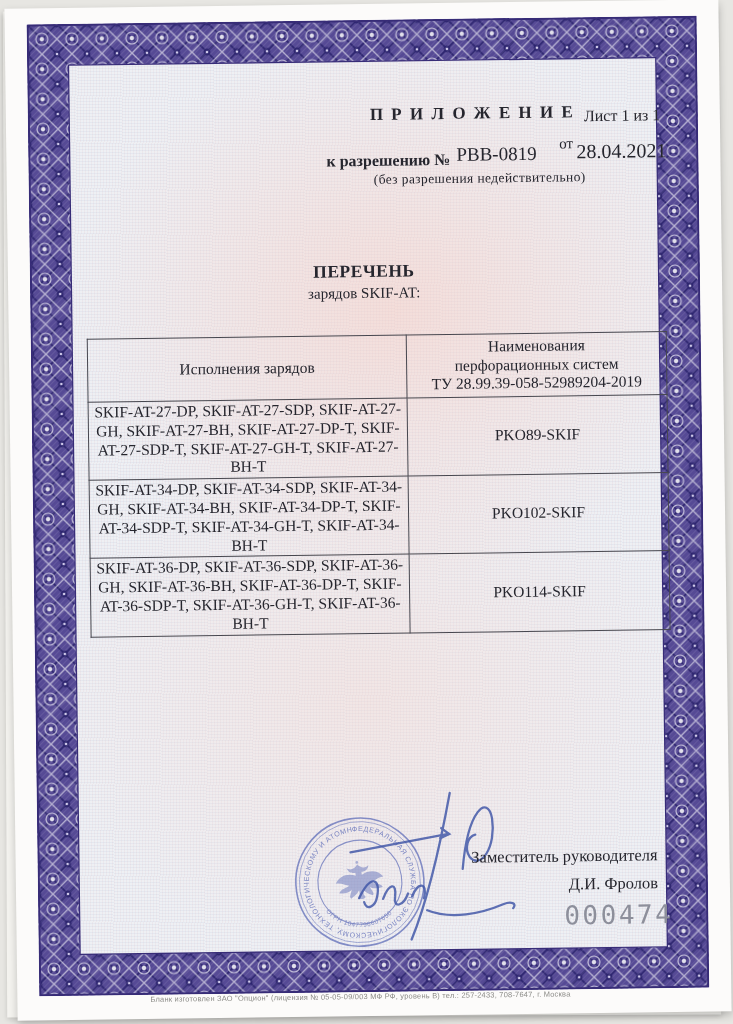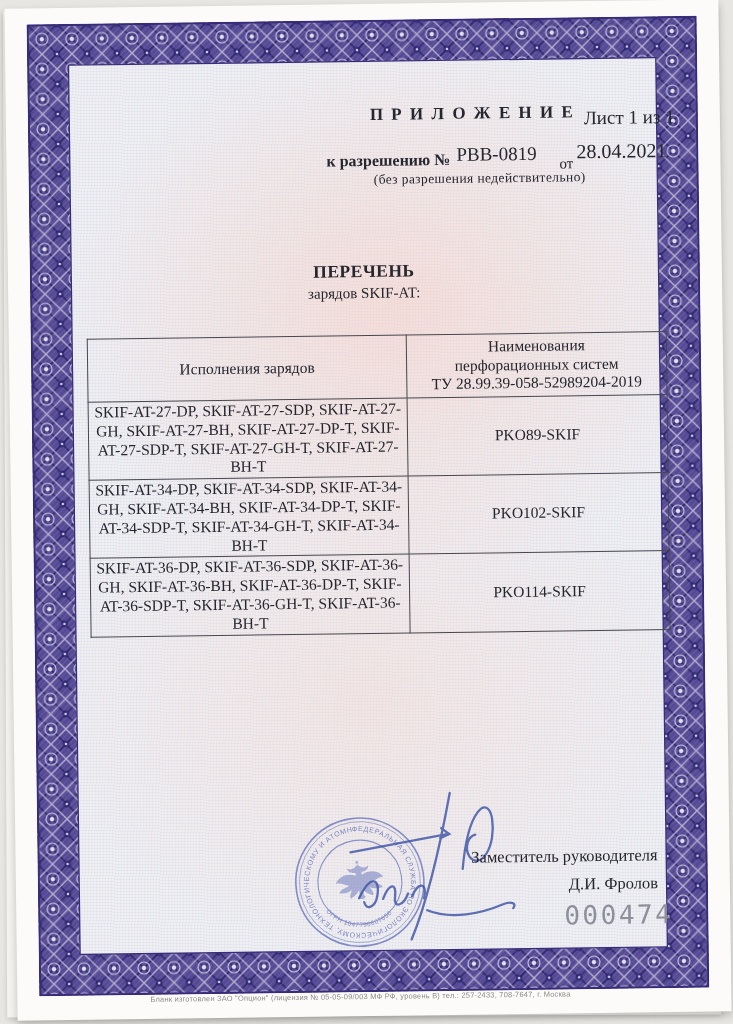--- a/index.html
+++ b/index.html
@@ -25,24 +25,24 @@
     position:absolute;left:64px;top:58px;width:586px;height:888px;
     background:
       radial-gradient(90% 50% at 55% 28%, rgba(248,206,196,.55), rgba(248,206,196,0) 62%),
       radial-gradient(85% 45% at 50% 72%, rgba(246,214,206,.40), rgba(246,214,206,0) 65%),
       repeating-linear-gradient(2deg, rgba(120,140,190,.08) 0 1px, rgba(0,0,0,0) 1px 3px),
       repeating-linear-gradient(92deg, rgba(205,125,135,.07) 0 1px, rgba(0,0,0,0) 1px 3px),
       #eef0f4;
   }
   .abs{position:absolute;}
   .appendix-title{left:300px;top:43px;font-size:17px;font-weight:bold;letter-spacing:2px;white-space:nowrap;}
-  .sheet-label{left:514px;top:48px;font-size:19px;white-space:nowrap;text-align:center;}
+  .sheet-label{left:514px;top:48px;font-size:16px;white-space:nowrap;text-align:center;}
   .permit-label{left:256px;top:90px;font-size:16px;font-weight:bold;white-space:nowrap;}
   .permit-number{left:386px;top:83px;font-size:19px;white-space:nowrap;}
-  .from-label{left:489px;top:96px;font-size:15px;white-space:nowrap;}
+  .from-label{left:489px;top:76px;font-size:15px;white-space:nowrap;}
   .permit-date{left:506px;top:81px;font-size:20px;white-space:nowrap;}
   .validity-note{left:303px;top:110px;font-size:13.5px;white-space:nowrap;letter-spacing:.4px;}
   .list-title{left:192px;top:199px;width:200px;text-align:center;font-size:17.5px;font-weight:bold;letter-spacing:.5px;}
   .list-subtitle{left:192px;top:223px;width:200px;text-align:center;font-size:15px;}
   table.charges{
     position:absolute;left:14px;top:273px;width:557px;
     border-collapse:collapse;table-layout:fixed;
   }
   table.charges td{
     border:1.4px solid #47474f;

